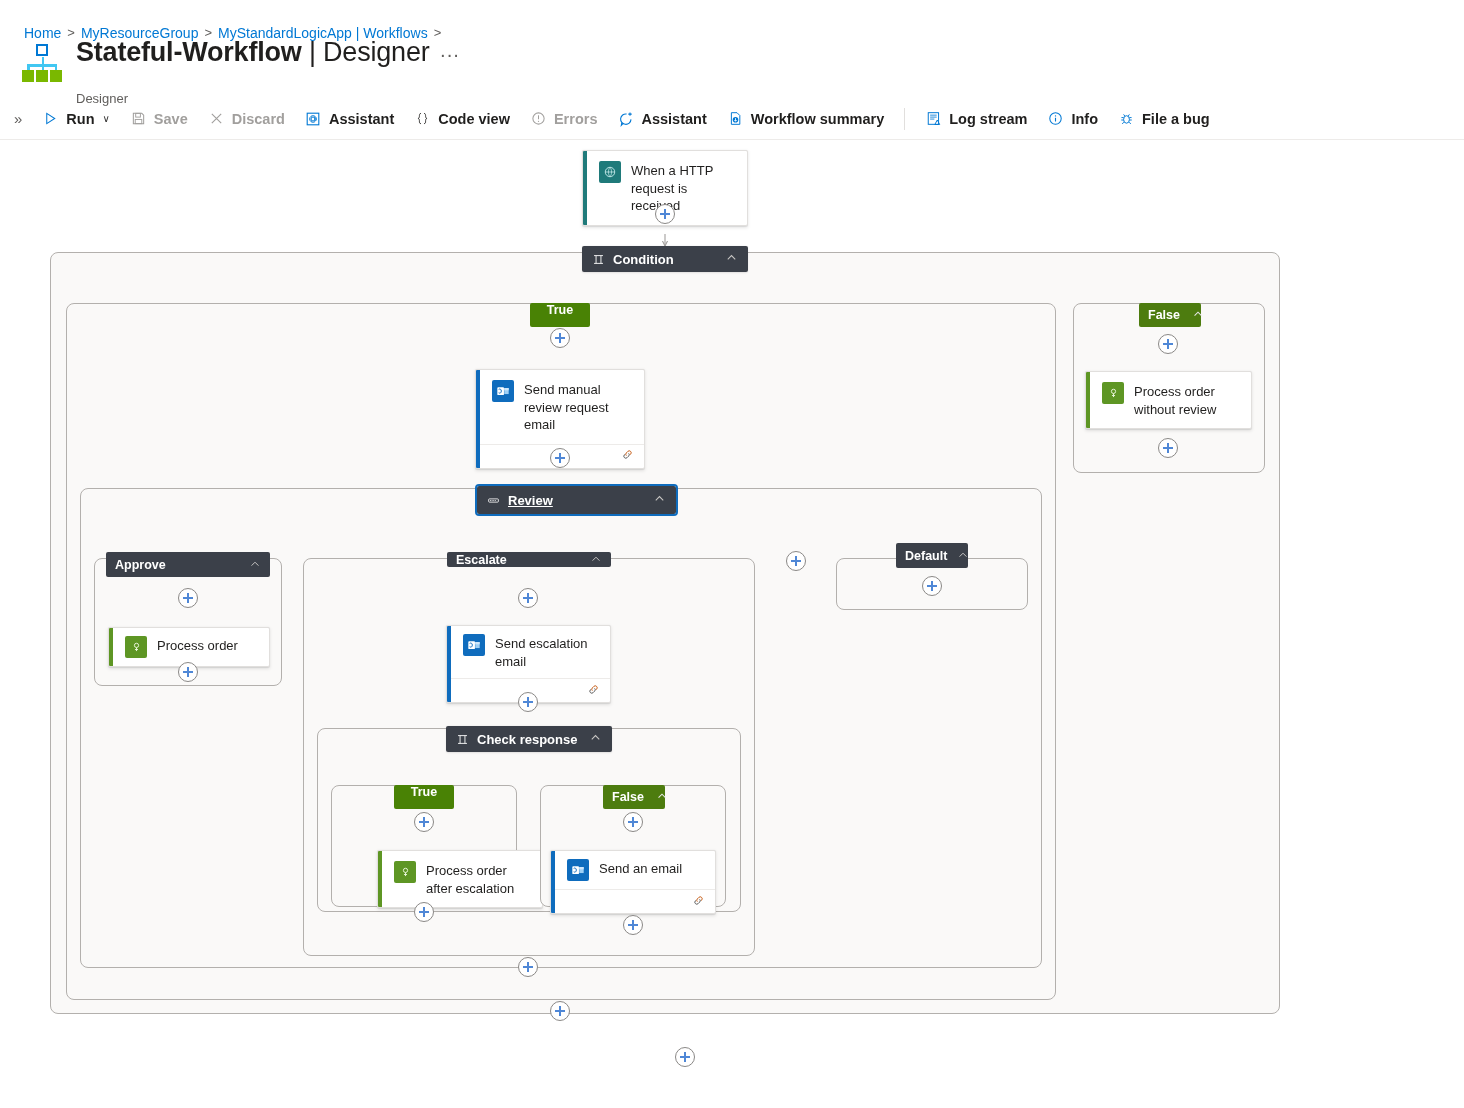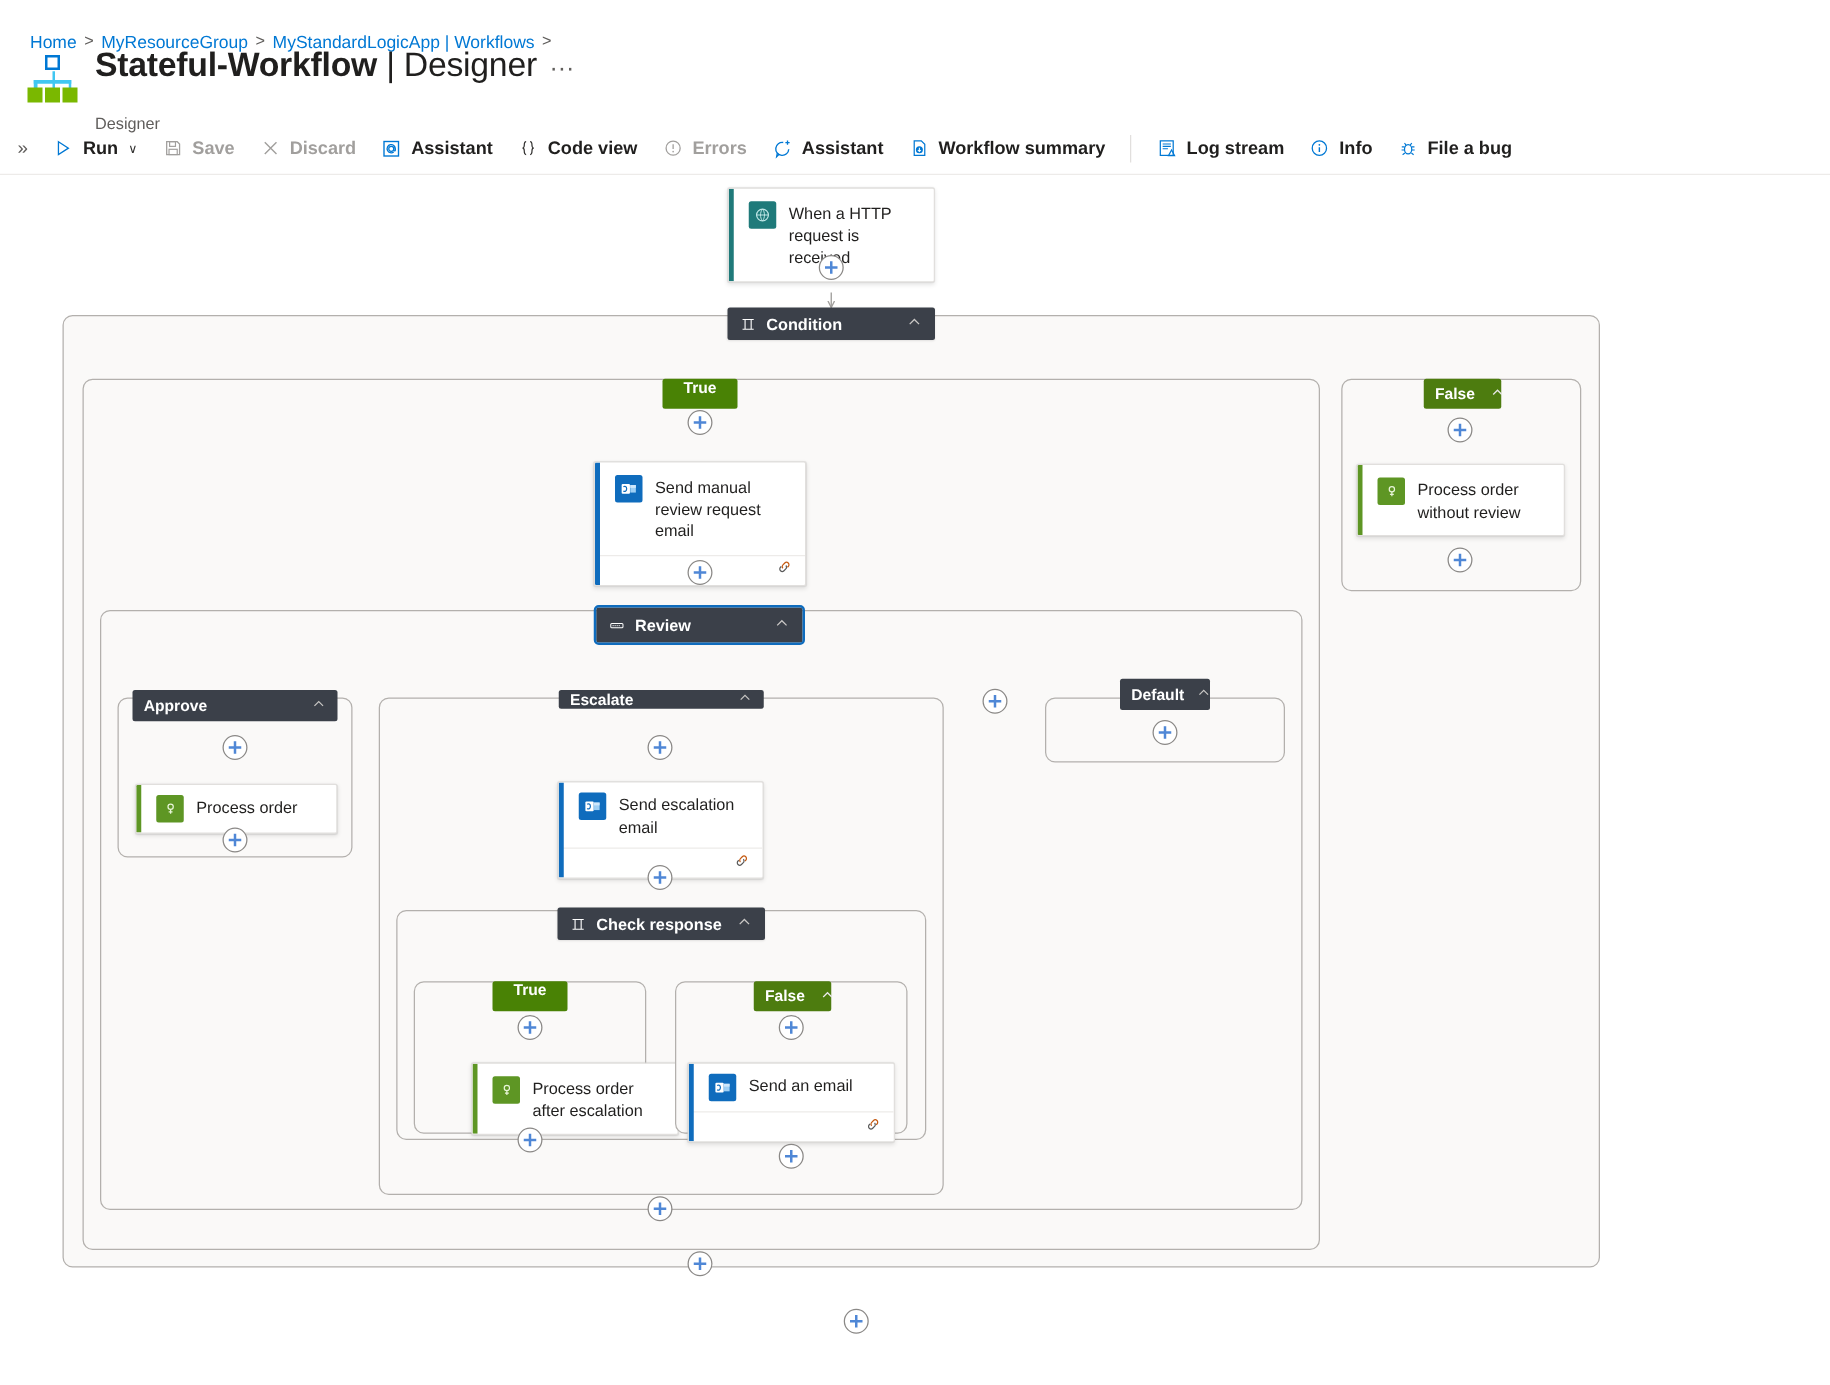--- a/index.html
+++ b/index.html
@@ -447,21 +447,21 @@
             <path d="M6.6 9.4a2.4 2.4 0 0 1 0-3.4l1.8-1.8a2.4 2.4 0 0 1 3.4 3.4l-.8.8" fill="none" stroke="#c45911" stroke-width="1.2"></path>
             <path d="M9.4 6.6a2.4 2.4 0 0 1 0 3.4l-1.8 1.8a2.4 2.4 0 0 1-3.4-3.4l.8-.8" fill="none" stroke="#5a5a5a" stroke-width="1.2"></path>
           </svg>
       </span>
     </div>
   </div>
   <div class="plus" style="left:550px; top:308px;"></div>
 
   <div class="scope" style="left:80px; top:348px; width:962px; height:480px;"></div>
 
-  <div class="dark-node selected" style="left:477px; top:346px; width:165px; height:28px;">
+  <div class="dark-node selected" style="left:477px; top:346px; width:199px; height:28px;text-decoration:underline;">
     <span class="dn-icon">
       <svg viewBox="0 0 16 16" width="13" height="13">
           <rect x="2" y="6" width="12" height="4" rx="1" fill="none" stroke="#ffffff" stroke-width="1"></rect>
           <path d="M4.3 7.4v1.2M6.3 7.4v1.2M8.3 7.4v1.2M10.3 7.4v1.2" stroke="#ffffff" stroke-width="0.9"></path>
         </svg>
     </span>
     <span class="dn-label">Review</span>
     <span class="dn-chev">
       <svg viewBox="0 0 16 16" width="13" height="13">
           <path d="M3.4 10.2 8 5.6l4.6 4.6" fill="none" stroke="#c8c6c4" stroke-width="1.3"></path>

